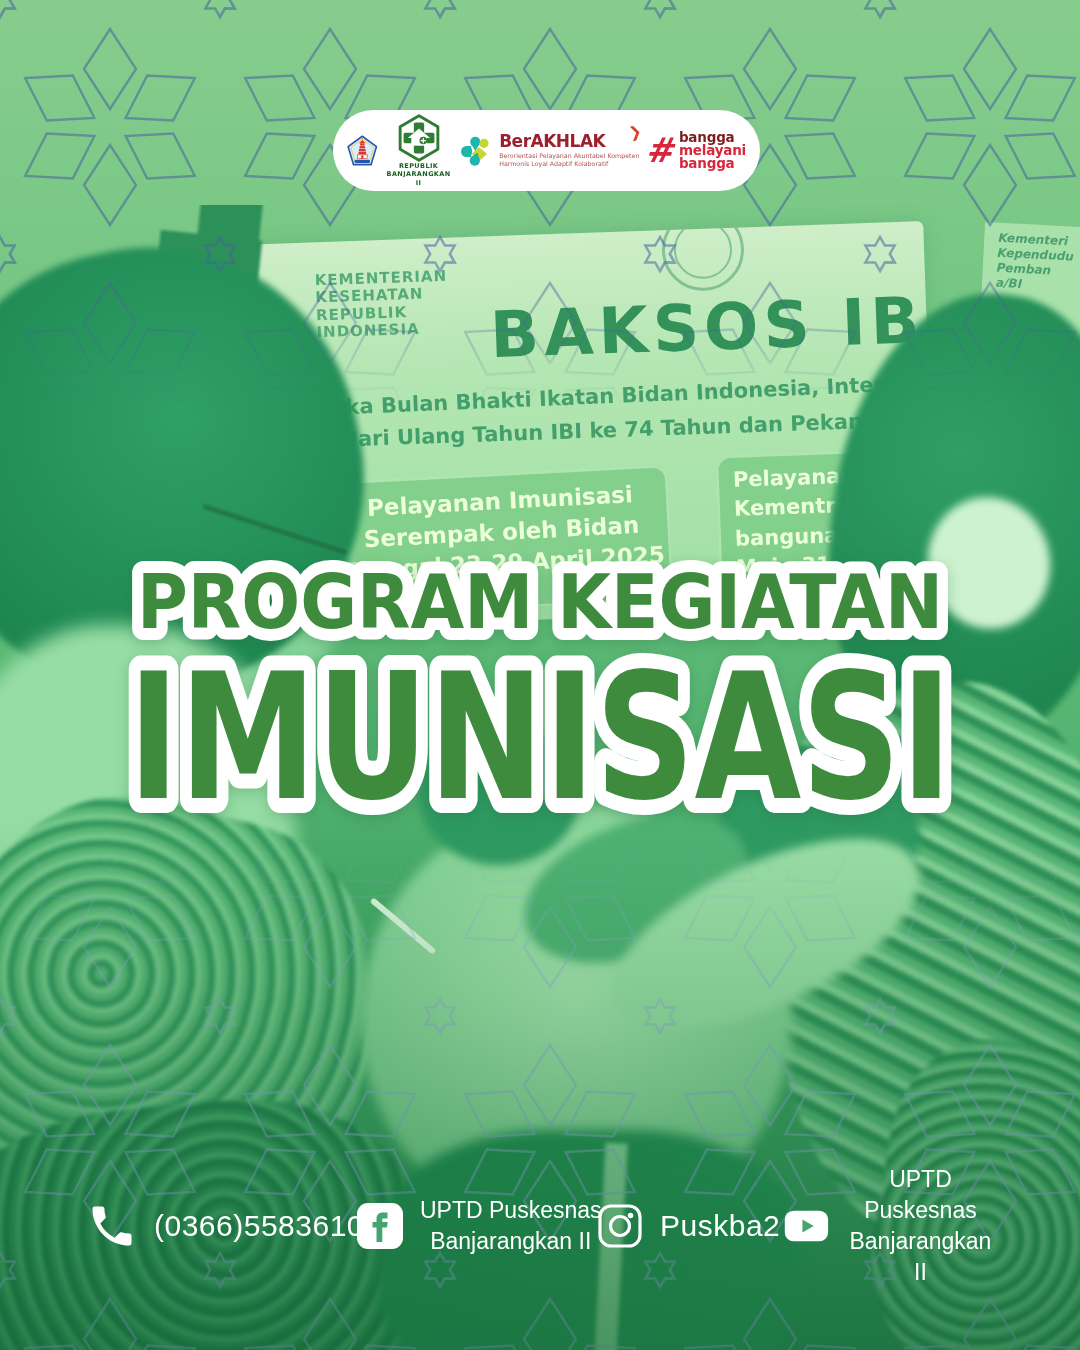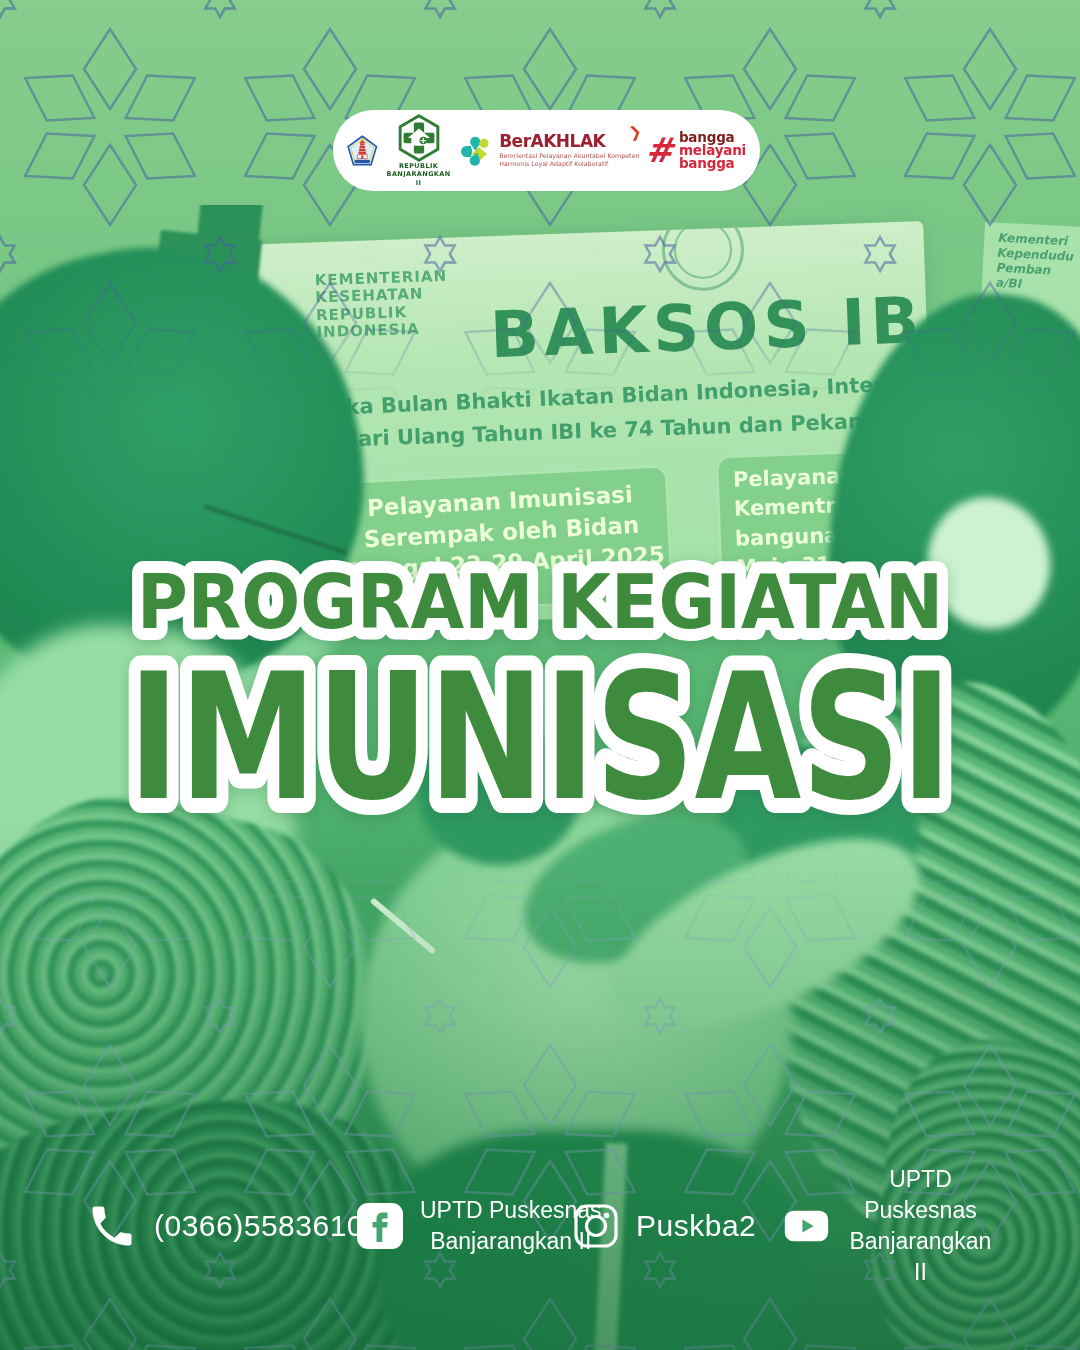--- a/index.html
+++ b/index.html
@@ -255,21 +255,21 @@
       <svg width="48" height="48" viewBox="0 0 48 48">
         <rect x="1" y="1" width="46" height="46" rx="11" fill="#ffffff"></rect>
         <path fill="#45a56f" d="M27.5 16.5h4v-6h-4.8c-4 0-6.2 2.5-6.2 6.3v3.2h-4v5.5h4V40h5.8V25.5h4.6l.8-5.5h-5.4v-2.4c0-.8.4-1.1 1.2-1.1z"></path>
       </svg>
       <div class="cstack">
         <div>UPTD Puskesnas</div>
         <div>Banjarangkan II</div>
       </div>
     </div>
 
-    <div class="cgroup" style="left:572px;">
+    <div class="cgroup" style="left:596px;">
       <svg width="48" height="48" viewBox="0 0 48 48">
         <rect x="4" y="4" width="40" height="40" rx="11" fill="none" stroke="#ffffff" stroke-width="3.2"></rect>
         <circle cx="24" cy="24" r="9.5" fill="none" stroke="#ffffff" stroke-width="3.2"></circle>
         <circle cx="34.5" cy="13.5" r="2.8" fill="#ffffff"></circle>
       </svg>
       <div class="cvalue">Puskba2</div>
     </div>
 
     <div class="cgroup" style="left:784px;">
       <svg width="54" height="40" viewBox="0 0 56 40">

